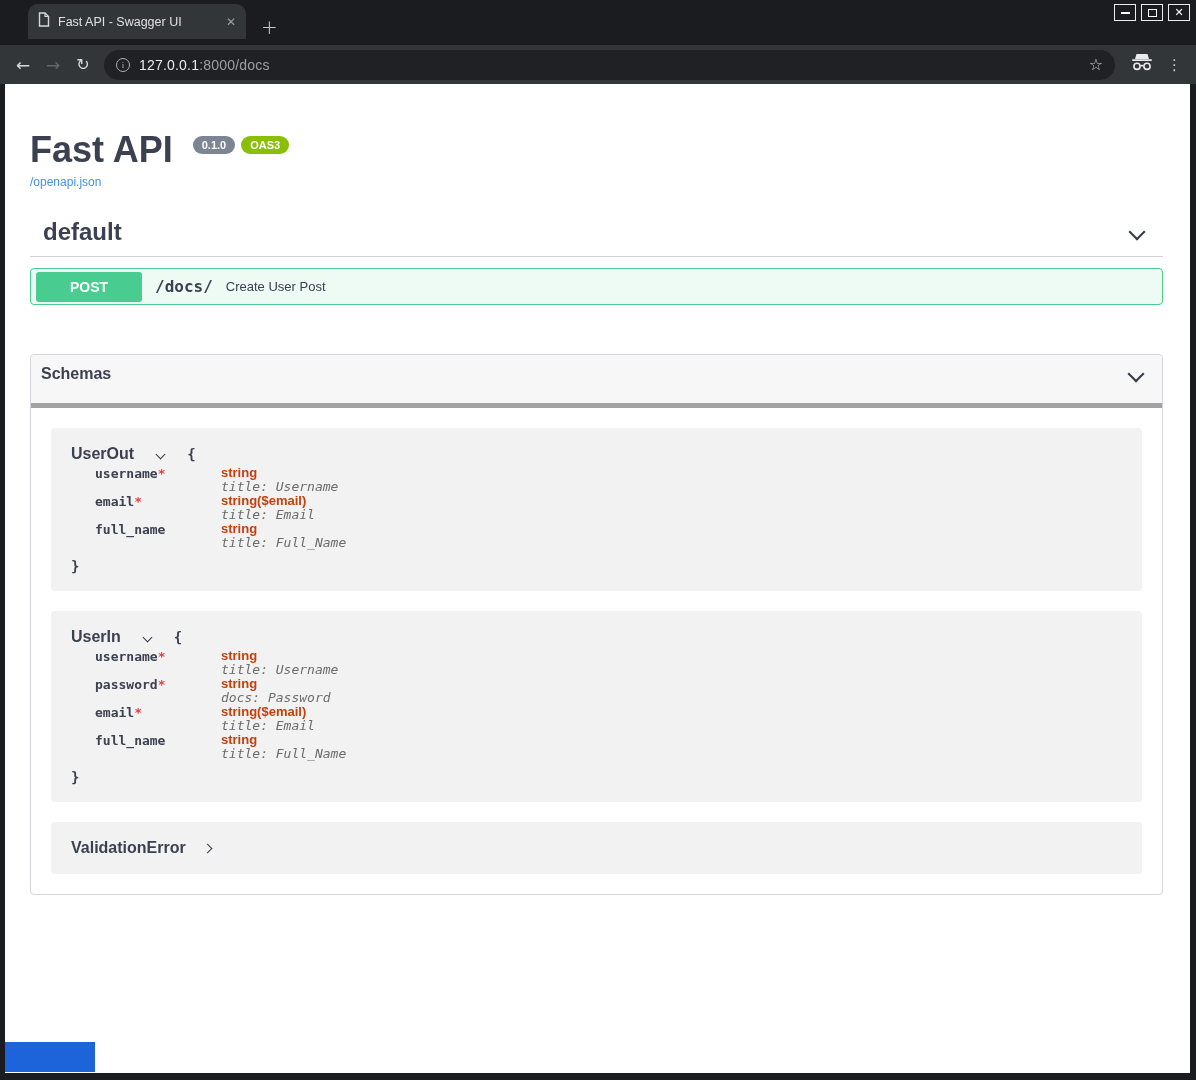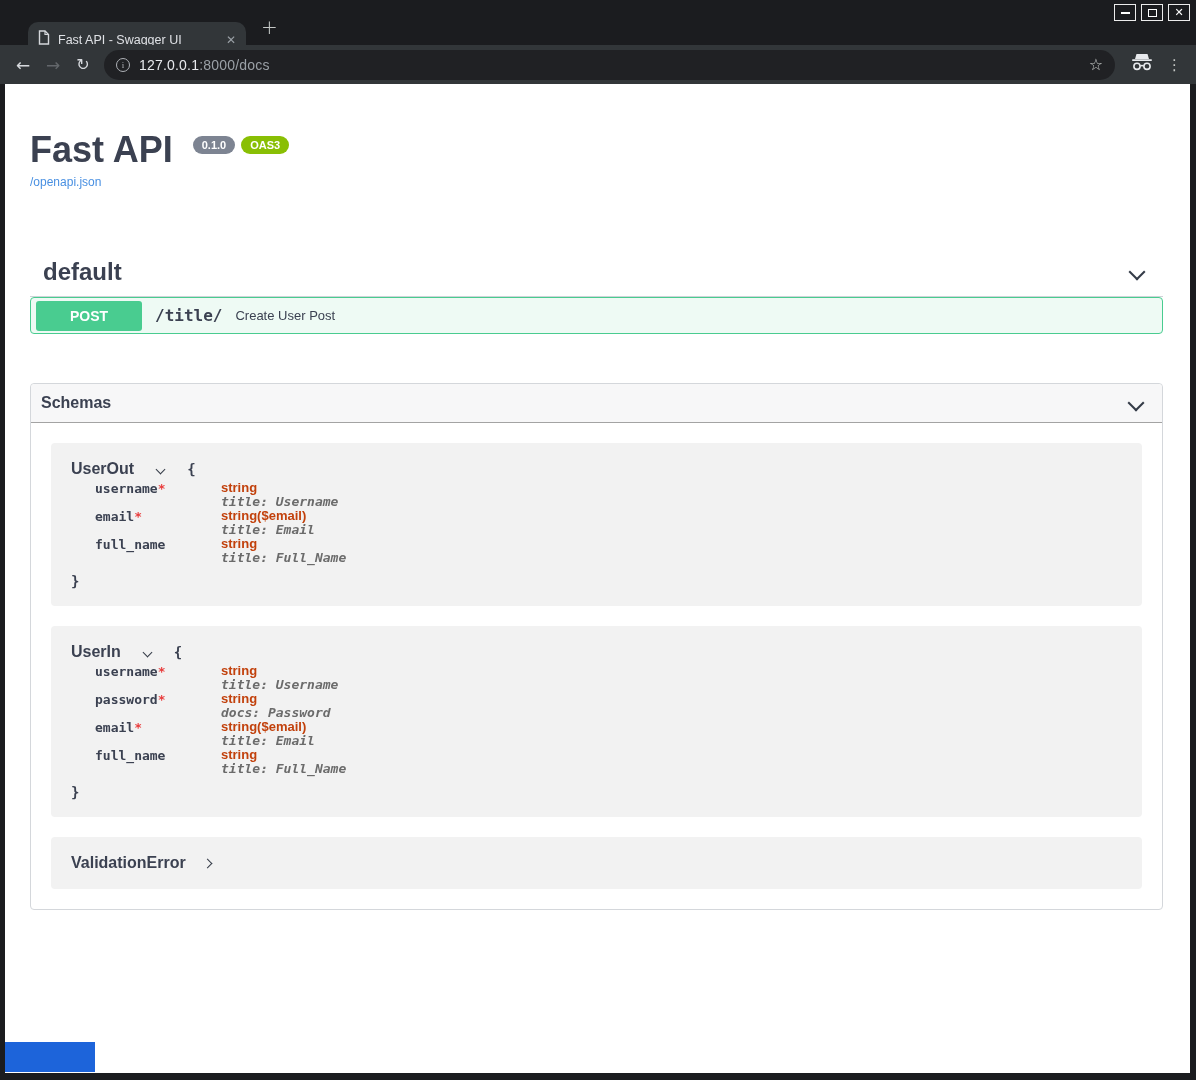--- a/index.html
+++ b/index.html
@@ -11,21 +11,21 @@
     overflow: hidden;
   }
   
   .titlebar { position:absolute; top:0; left:0; right:0; height:45px; background:#1b1c1f; }
   .win-controls { position:absolute; top:4px; right:6px; display:flex; gap:5px; }
   .win-btn { width:22px; height:17px; border:1px solid #ececec; display:flex; align-items:center; justify-content:center; color:#fff; font-size:10px; background:transparent; cursor:default; }
   .min-glyph { display:block; width:9px; height:2px; background:#fff; }
   .max-glyph { display:block; width:9px; height:8px; border:1.5px solid #fff; }
   .close-glyph { font-family:"DejaVu Sans", sans-serif; font-size:11px; line-height:1; color:#fff; }
 
-  .tab { position:absolute; left:28px; top:22px; width:218px; height:35px; background:#323639; border-radius:10px 10px 0 0; display:flex; align-items:center; padding:0 10px; gap:8px; }
+  .tab { position:absolute; left:28px; top:4px; width:218px; height:35px; background:#323639; border-radius:10px 10px 0 0; display:flex; align-items:center; padding:0 10px; gap:8px; }
   .tab-title { color:#dfe1e5; font-size:12.5px; flex:1; white-space:nowrap; overflow:hidden; }
   .tab-close { color:#9aa0a6; font-size:12px; font-family:"DejaVu Sans", sans-serif; }
   .new-tab { position:absolute; left:261px; top:15px; color:#c4c7c5; font-size:20px; font-weight:300; font-family:"DejaVu Sans", sans-serif; }
 
   .toolbar { position:absolute; top:45px; left:0; right:0; height:39px; background:#323639; display:flex; align-items:center; padding:0 8px; }
   .nav-icon { width:30px; text-align:center; font-size:17px; color:#d6d9dd; font-family:"DejaVu Sans", sans-serif; }
   .nav-icon.disabled { color:#63676b; }
   .reload { font-size:16px; }
   .omnibox { flex:1; height:30px; margin:0 10px 0 6px; background:#202124; border-radius:15px; display:flex; align-items:center; padding:0 12px; gap:9px; }
   .info-badge { flex:0 0 auto; width:14px; height:14px; border-radius:50%; border:1.2px solid #aeb1b6; color:#aeb1b6; font-size:9px; display:flex; align-items:center; justify-content:center; font-family:"Liberation Serif", serif; }
@@ -40,50 +40,50 @@
   .swagger { padding:45px 27px 0 25px; }
 
   .api-title-row { display:flex; align-items:flex-start; gap:20px; }
   .api-title { font-size:36px; font-weight:bold; color:#3b4151; line-height:1.15; }
   .badges { display:flex; gap:6px; margin-top:7px; }
   .badge { font-size:11px; font-weight:bold; color:#fff; padding:3px 9px; border-radius:10px; }
   .badge.version { background:#7d8492; }
   .badge.oas { background:#89bf04; }
   .spec-link { display:inline-block; margin-top:5px; font-size:12px; color:#4990e2; text-decoration:none; }
 
-  .tag-section { margin-top:68px; border-bottom:1px solid #cfd3d8; padding-bottom:10px; }
+  .tag-section { margin-top:28px; border-bottom:1px solid #cfd3d8; padding-bottom:10px; }
   .tag-row { display:flex; align-items:center; justify-content:space-between; padding:0 20px 0 13px; }
   .tag-name { font-size:24px; font-weight:bold; color:#3b4151; }
 
   .chev { display:inline-block; border-style:solid; border-color:#343b47; border-width:0 2px 2px 0; padding:5px; transform:rotate(45deg); }
   .chev.right { transform:rotate(-45deg); }
   .chev.small { padding:3px; border-width:0 1.6px 1.6px 0; }
 
-  .opblock { height:37px; border:1px solid #49cc90; background:#eefaf4; border-radius:4px; display:flex; align-items:center; padding:0 5px; gap:13px; }
+  .opblock { margin-top:11px; height:37px; border:1px solid #49cc90; background:#eefaf4; border-radius:4px; display:flex; align-items:center; padding:0 5px; gap:13px; }
   .method-badge { background:#49cc90; color:#fff; font-weight:bold; font-size:14px; border-radius:3px; width:106px; text-align:center; padding:7px 0; }
   .op-path { font-family:"DejaVu Sans Mono", monospace; font-weight:bold; font-size:16px; color:#3b4151; }
   .op-summary { font-size:13px; color:#3b4151; }
 
   .models { margin-top:49px; border:1px solid #d4d7db; border-radius:4px; margin-bottom:60px; }
-  .models-header { display:flex; align-items:center; justify-content:space-between; padding:10px 20px 10px 10px; background:#f7f7f8; border-bottom:1px solid #a3a3a3; border-radius:4px 4px 0 0; }
+  .models-header { display:flex; align-items:center; justify-content:space-between; padding:10px 20px 20px 10px; background:#f7f7f8; border-bottom:5px solid #a3a3a3; border-radius:4px 4px 0 0; }
   .models-title { font-size:16px; font-weight:bold; color:#3b4151; }
   .models-body { padding:20px; }
 
   .model-card { background:#f2f2f2; border-radius:4px; padding:17px 20px; margin-bottom:20px; }
   .model-card:last-child { margin-bottom:0; }
   .model-head { display:flex; align-items:center; gap:23px; }
   .model-card.collapsed .model-head { gap:18px; }
   .model-name { font-size:16px; font-weight:bold; color:#3b4151; }
   .brace { font-family:"DejaVu Sans Mono", monospace; font-weight:bold; font-size:14px; color:#3b4151; }
   .props { margin-top:3px; }
   .prop-row { display:flex; }
   .prop-name { width:150px; padding-left:24px; font-family:"DejaVu Sans Mono", monospace; font-weight:bold; font-size:13px; line-height:14px; color:#3b4151; padding-top:1px; }
   .req { color:#e93e3e; }
   .prop-type { font-family:Liberation Sans, sans-serif; font-weight:bold; font-size:13px; line-height:14px; color:#c2410c; }
-  .prop-title { font-family:"DejaVu Sans Mono", monospace; font-weight:bold; font-style:italic; font-size:13px; line-height:14px; color:#6b6b6b; }
+  .prop-title { font-family:"DejaVu Sans Mono", monospace; font-weight:normal; font-style:italic; font-size:13px; line-height:14px; color:#6b6b6b; }
   .close-brace { margin-top:8px; }
 
   .status-bubble { position:absolute; left:5px; bottom:8px; width:90px; height:30px; background:#1d64da; z-index:5; }
 </style>
 </head>
 <body>
 
 <div class="titlebar">
   <div class="tab">
     <span>
@@ -148,21 +148,21 @@
 
     <div class="tag-section">
       <div class="tag-row">
         <span class="tag-name">default</span>
         <span class="chev"></span>
       </div>
     </div>
 
     <div class="opblock">
       <span class="method-badge">POST</span>
-      <span class="op-path">/title/</span>
+      <span class="op-path">/docs/</span>
       <span class="op-summary">Create User Post</span>
     </div>
 
     <div class="models">
       <div class="models-header">
         <span class="models-title">Schemas</span>
         <span class="chev"></span>
       </div>
       <div class="models-body">
           <div class="model-card">

